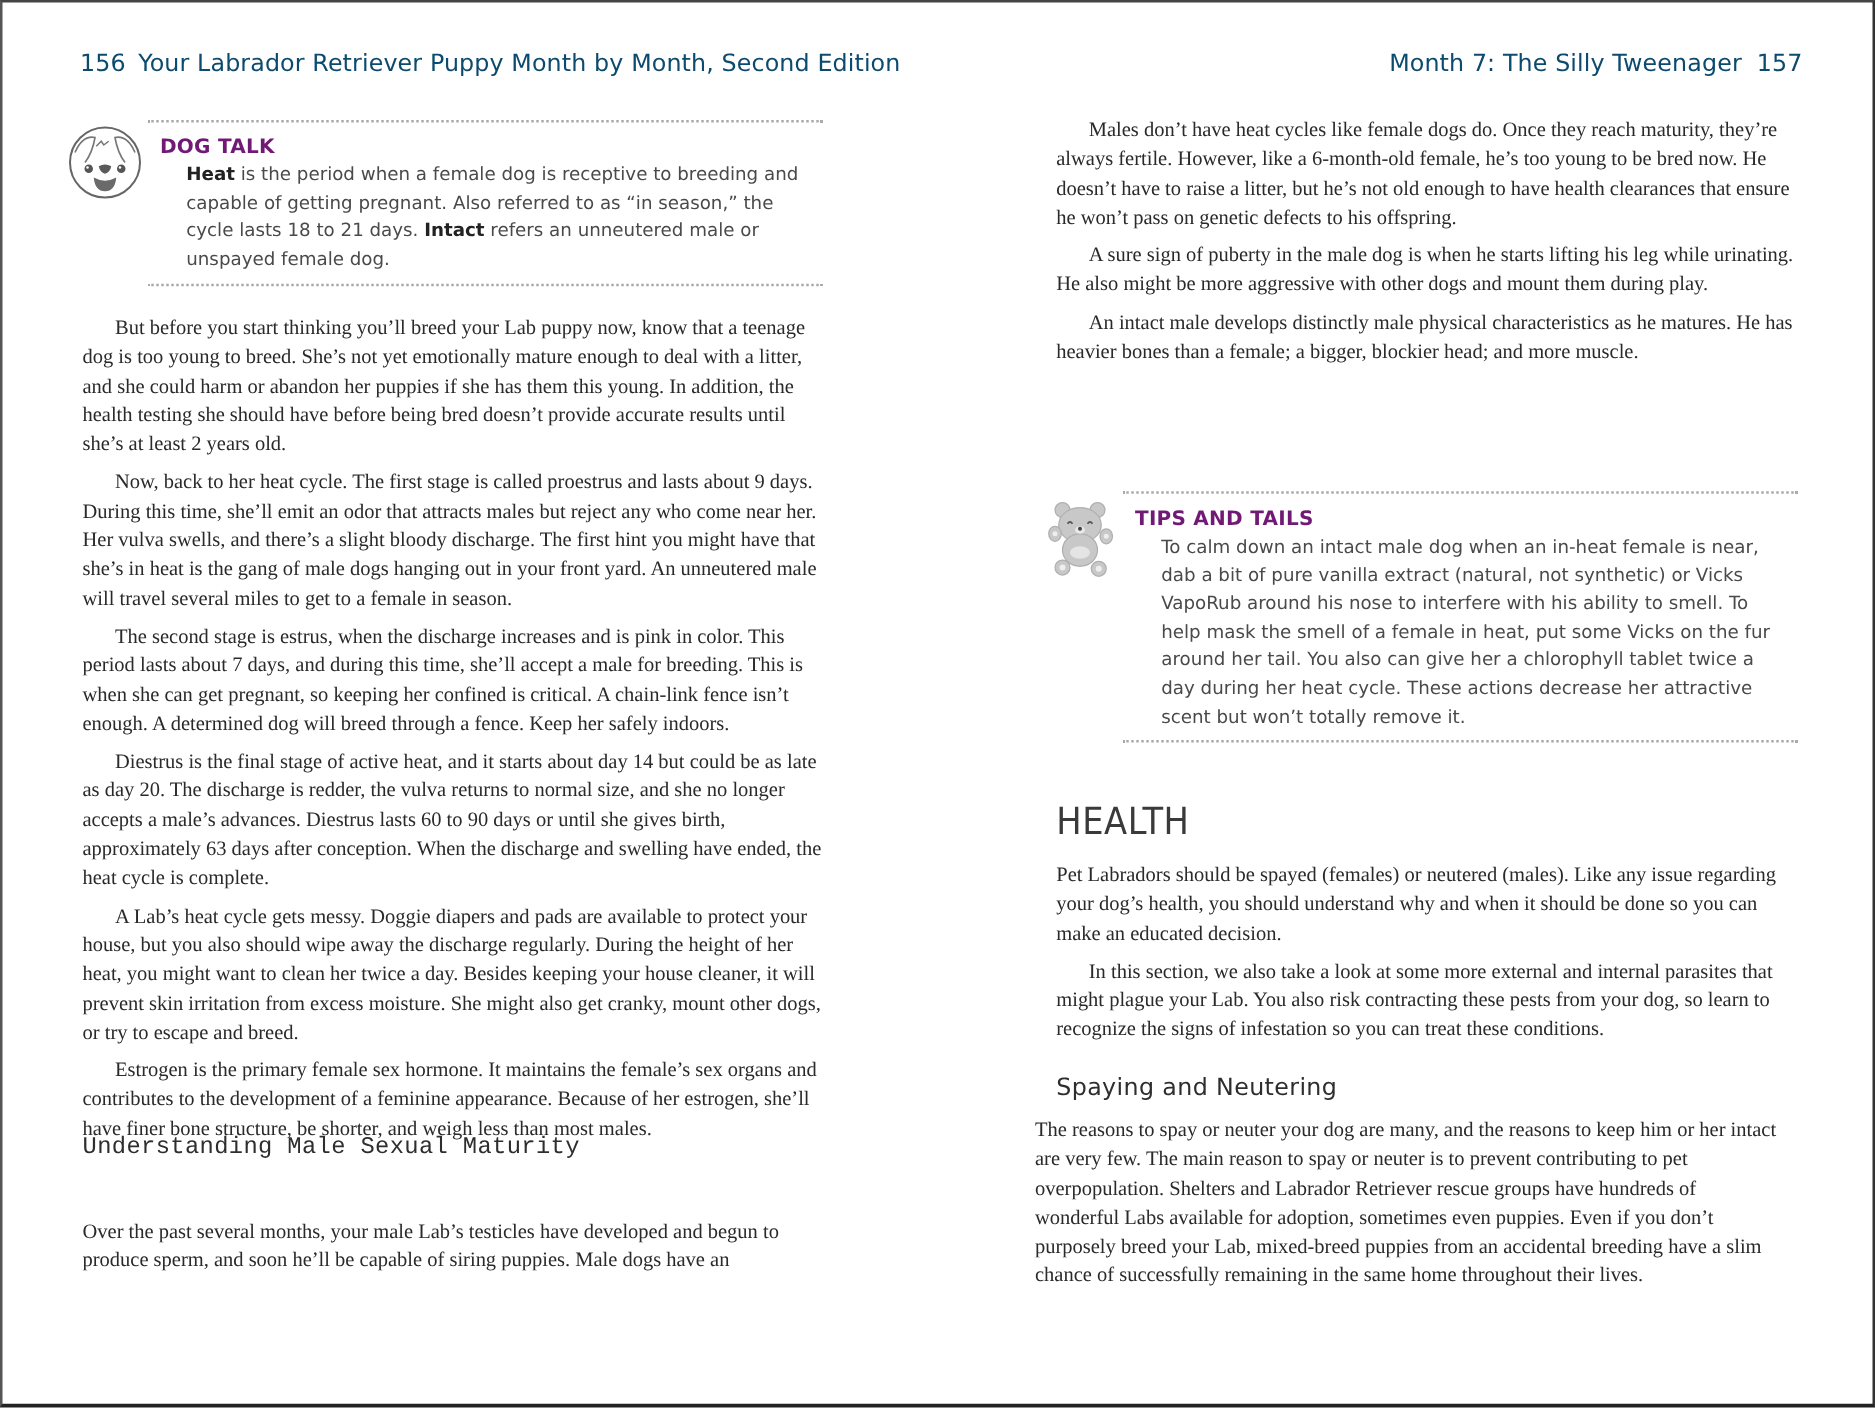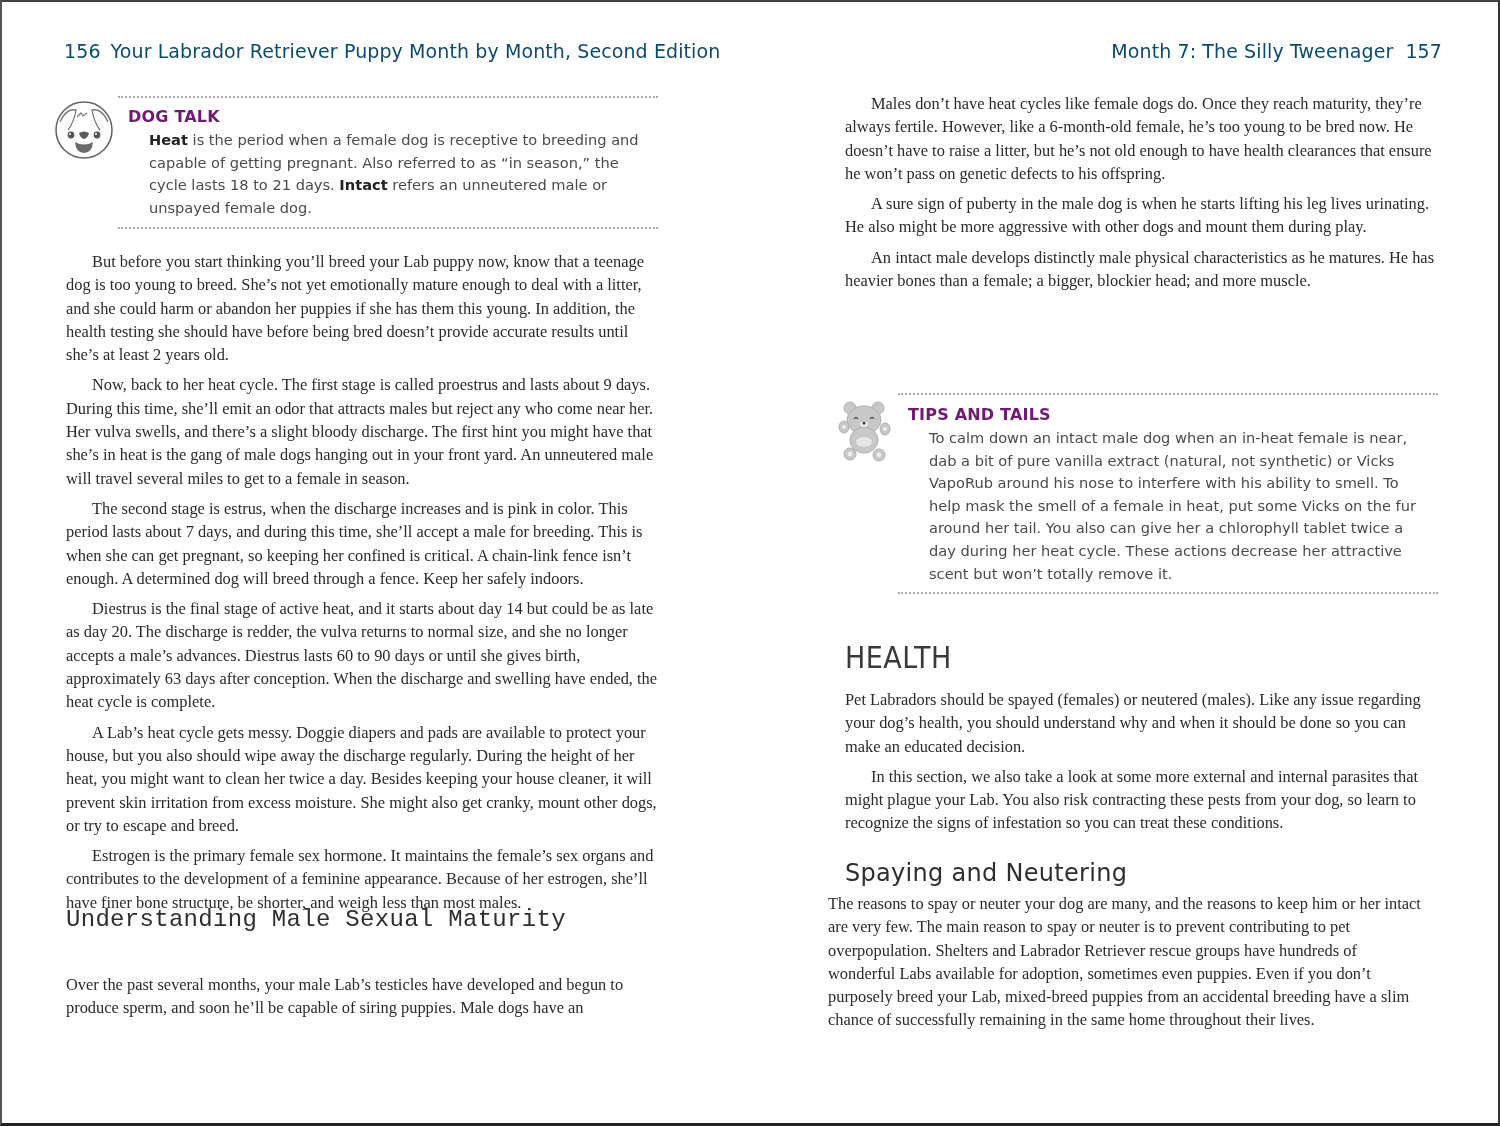--- a/index.html
+++ b/index.html
@@ -50,21 +50,21 @@
   }
   .box-text b { color: #222; }
 
   .h-major {
     position: absolute; font-family: "DejaVu Sans", sans-serif;
     font-size: 30px; color: #3a3a3a; letter-spacing: 0.5px; margin: 0; font-weight: normal;
     transform: scaleX(0.9); transform-origin: left;
   }
   .h-minor {
     position: absolute; font-family: "DejaVu Sans", sans-serif;
-    font-size: 24px; color: #2e2e2e; margin: 0; font-weight: normal; letter-spacing: 0.3px;
+    font-size: 19px; color: #2e2e2e; margin: 0; font-weight: normal; letter-spacing: 0.3px;
   }
   .block { position: absolute; }
 </style>
 </head>
 <body>
 
 <div class="page left">
   <div class="running-head">
     <span class="folio">156</span><span>Your Labrador Retriever Puppy Month by Month, Second Edition</span>
   </div>
@@ -107,21 +107,21 @@
   </div>
 </div>
 
 <div class="page right">
   <div class="running-head">
     <span>Month 7: The Silly Tweenager</span><span class="folio">157</span>
   </div>
 
   <div class="block serif" style="left:93px;top:90px;width:596px;">
     <p class="para">Males don’t have heat cycles like female dogs do. Once they reach maturity, they’re always fertile. However, like a 6-month-old female, he’s too young to be bred now. He doesn’t have to raise a litter, but he’s not old enough to have health clearances that ensure he won’t pass on genetic defects to his offspring.</p>
-    <p class="para">A sure sign of puberty in the male dog is when he starts lifting his leg lives urinating. He also might be more aggressive with other dogs and mount them during play.</p>
+    <p class="para">A sure sign of puberty in the male dog is when he starts lifting his leg while urinating. He also might be more aggressive with other dogs and mount them during play.</p>
     <p class="para">An intact male develops distinctly male physical characteristics as he matures. He has heavier bones than a female; a bigger, blockier head; and more muscle.</p>
   </div>
 
   <div class="sidebar" style="left:0;top:0;width:750px;height:600px;">
     <div class="rule-top" style="left:146px;top:391px;width:540px;"></div>
     <div class="icon" style="left:86px;top:398px;width:54px;height:62px;">
       <svg width="54" height="62" viewBox="0 0 54 62">
         <g fill="#c8c8c8" stroke="#b0b0b0" stroke-width="1">
           <circle cx="12" cy="8" r="6"></circle>
           <circle cx="40" cy="8" r="6"></circle>

